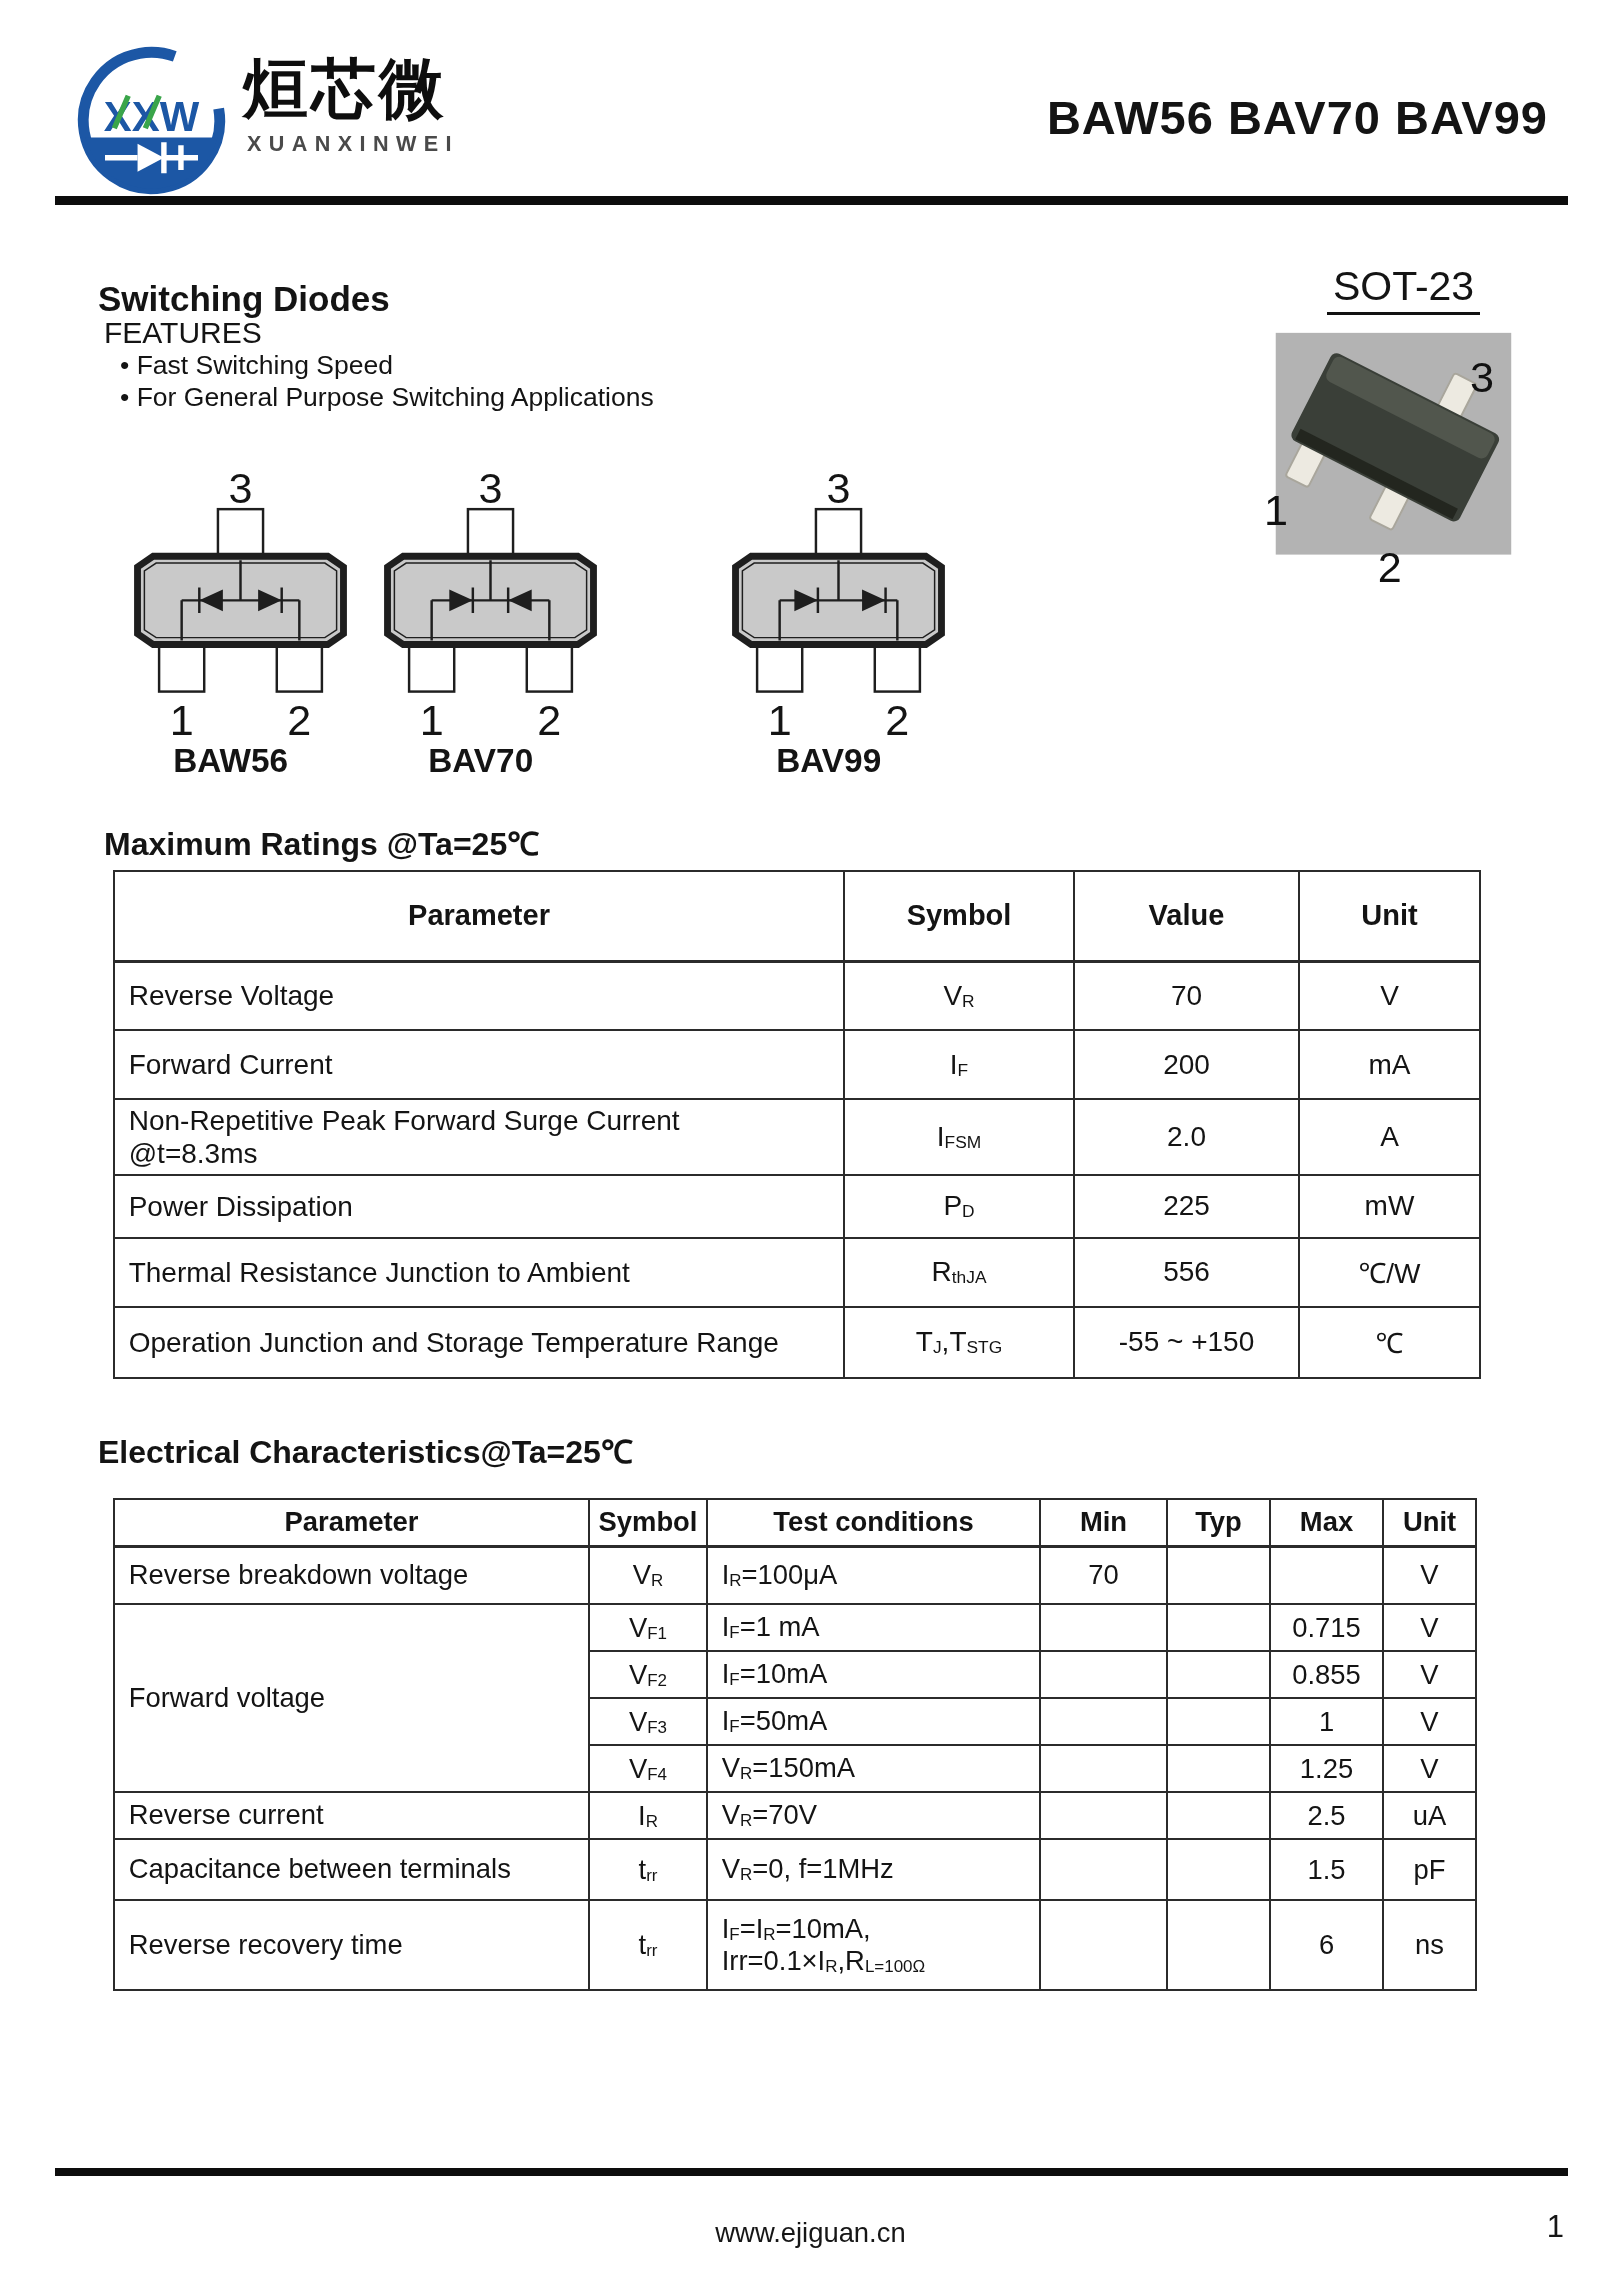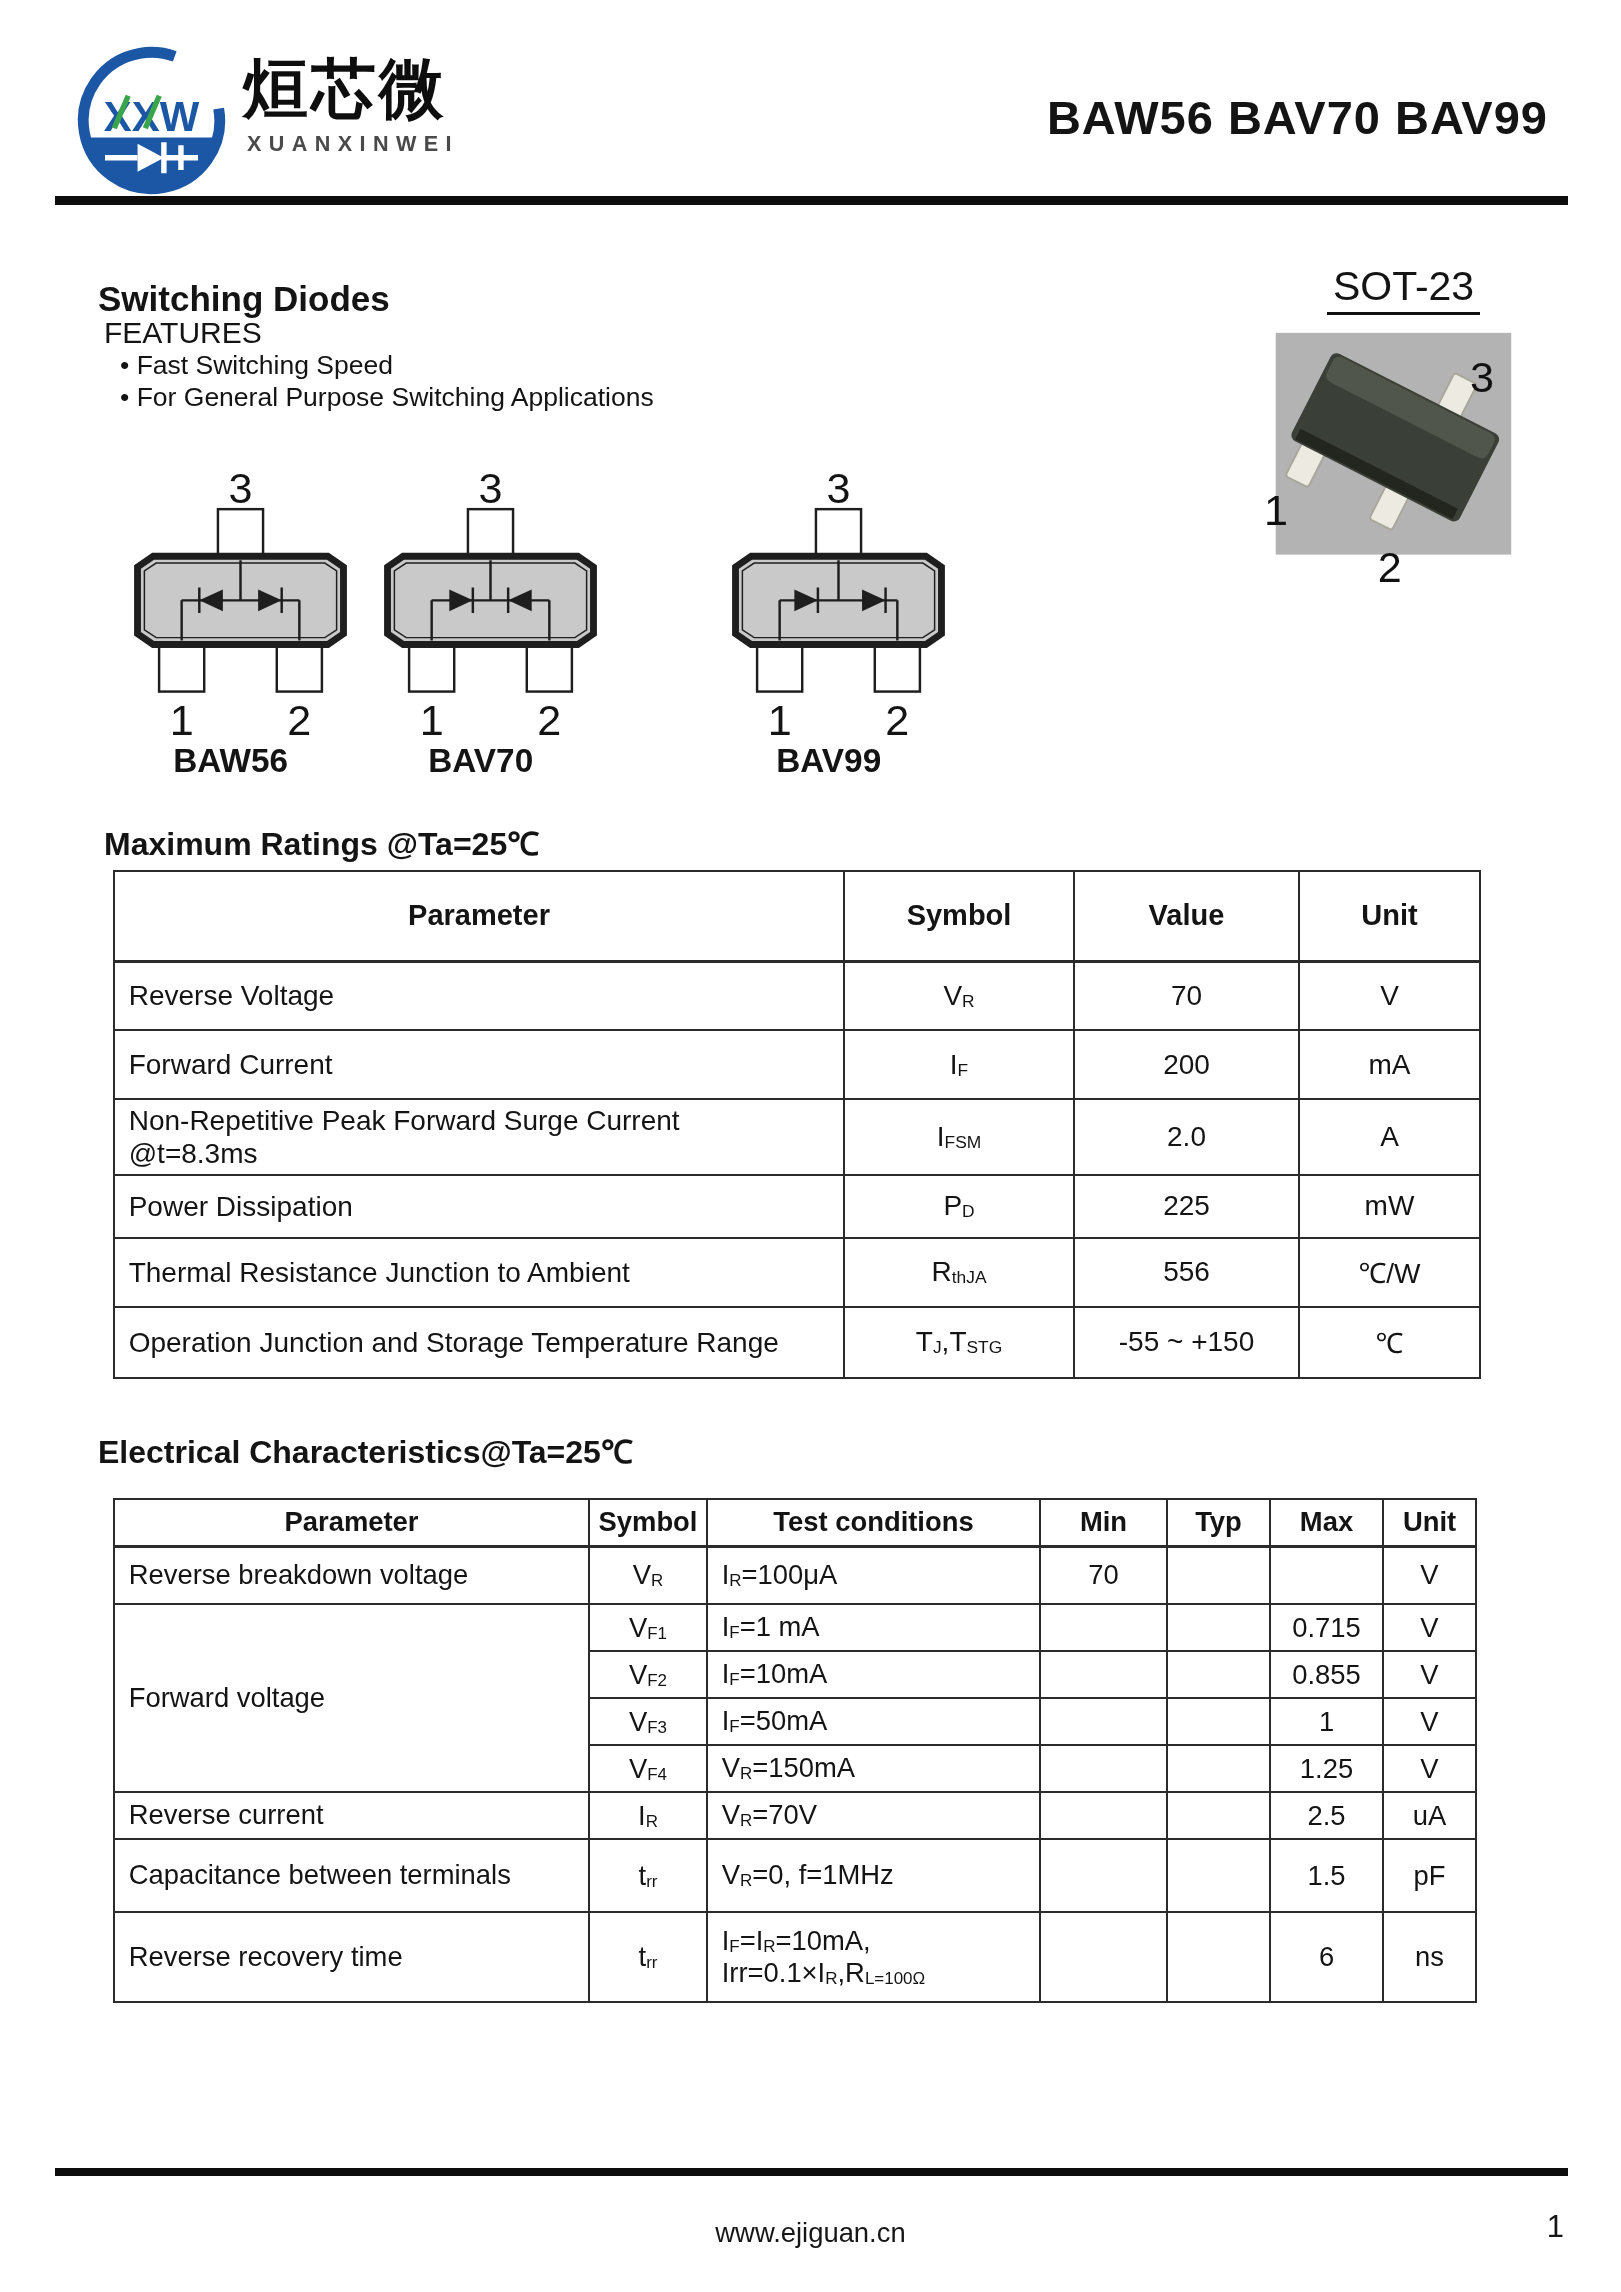--- a/index.html
+++ b/index.html
@@ -42,21 +42,21 @@
   #maxTable thead tr{height:90px;}
   #maxTable tbody tr{height:69px;}
   #maxTable tbody tr:nth-child(3){height:73px;}
   #maxTable tbody tr:nth-child(4){height:63px;}
   #maxTable tbody tr:nth-child(6){height:71px;}
   #elecTable{left:113px;top:1498px;width:1362px;font-size:27.4px;}
   #elecTable th{font-size:27.4px;}
   #elecTable thead tr{height:47px;}
   #elecTable tbody tr{height:47px;}
   #elecTable tbody tr:nth-child(1){height:58px;}
-  #elecTable tbody tr:nth-child(7){height:73px;}
+  #elecTable tbody tr:nth-child(7){height:61px;}
   #elecTable tbody tr:nth-child(8){height:90px;}
   sub{font-size:62%;vertical-align:-0.12em;line-height:1;}
   
   .footer-rule{left:55px;top:2168px;width:1513px;height:7.8px;}
   .website{left:0;top:2217px;width:1621px;text-align:center;font-size:27.4px;color:#161616;}
   .page-num{right:57px;top:2209px;font-size:31px;color:#161616;}
 </style>
 </head>
 <body>
 

